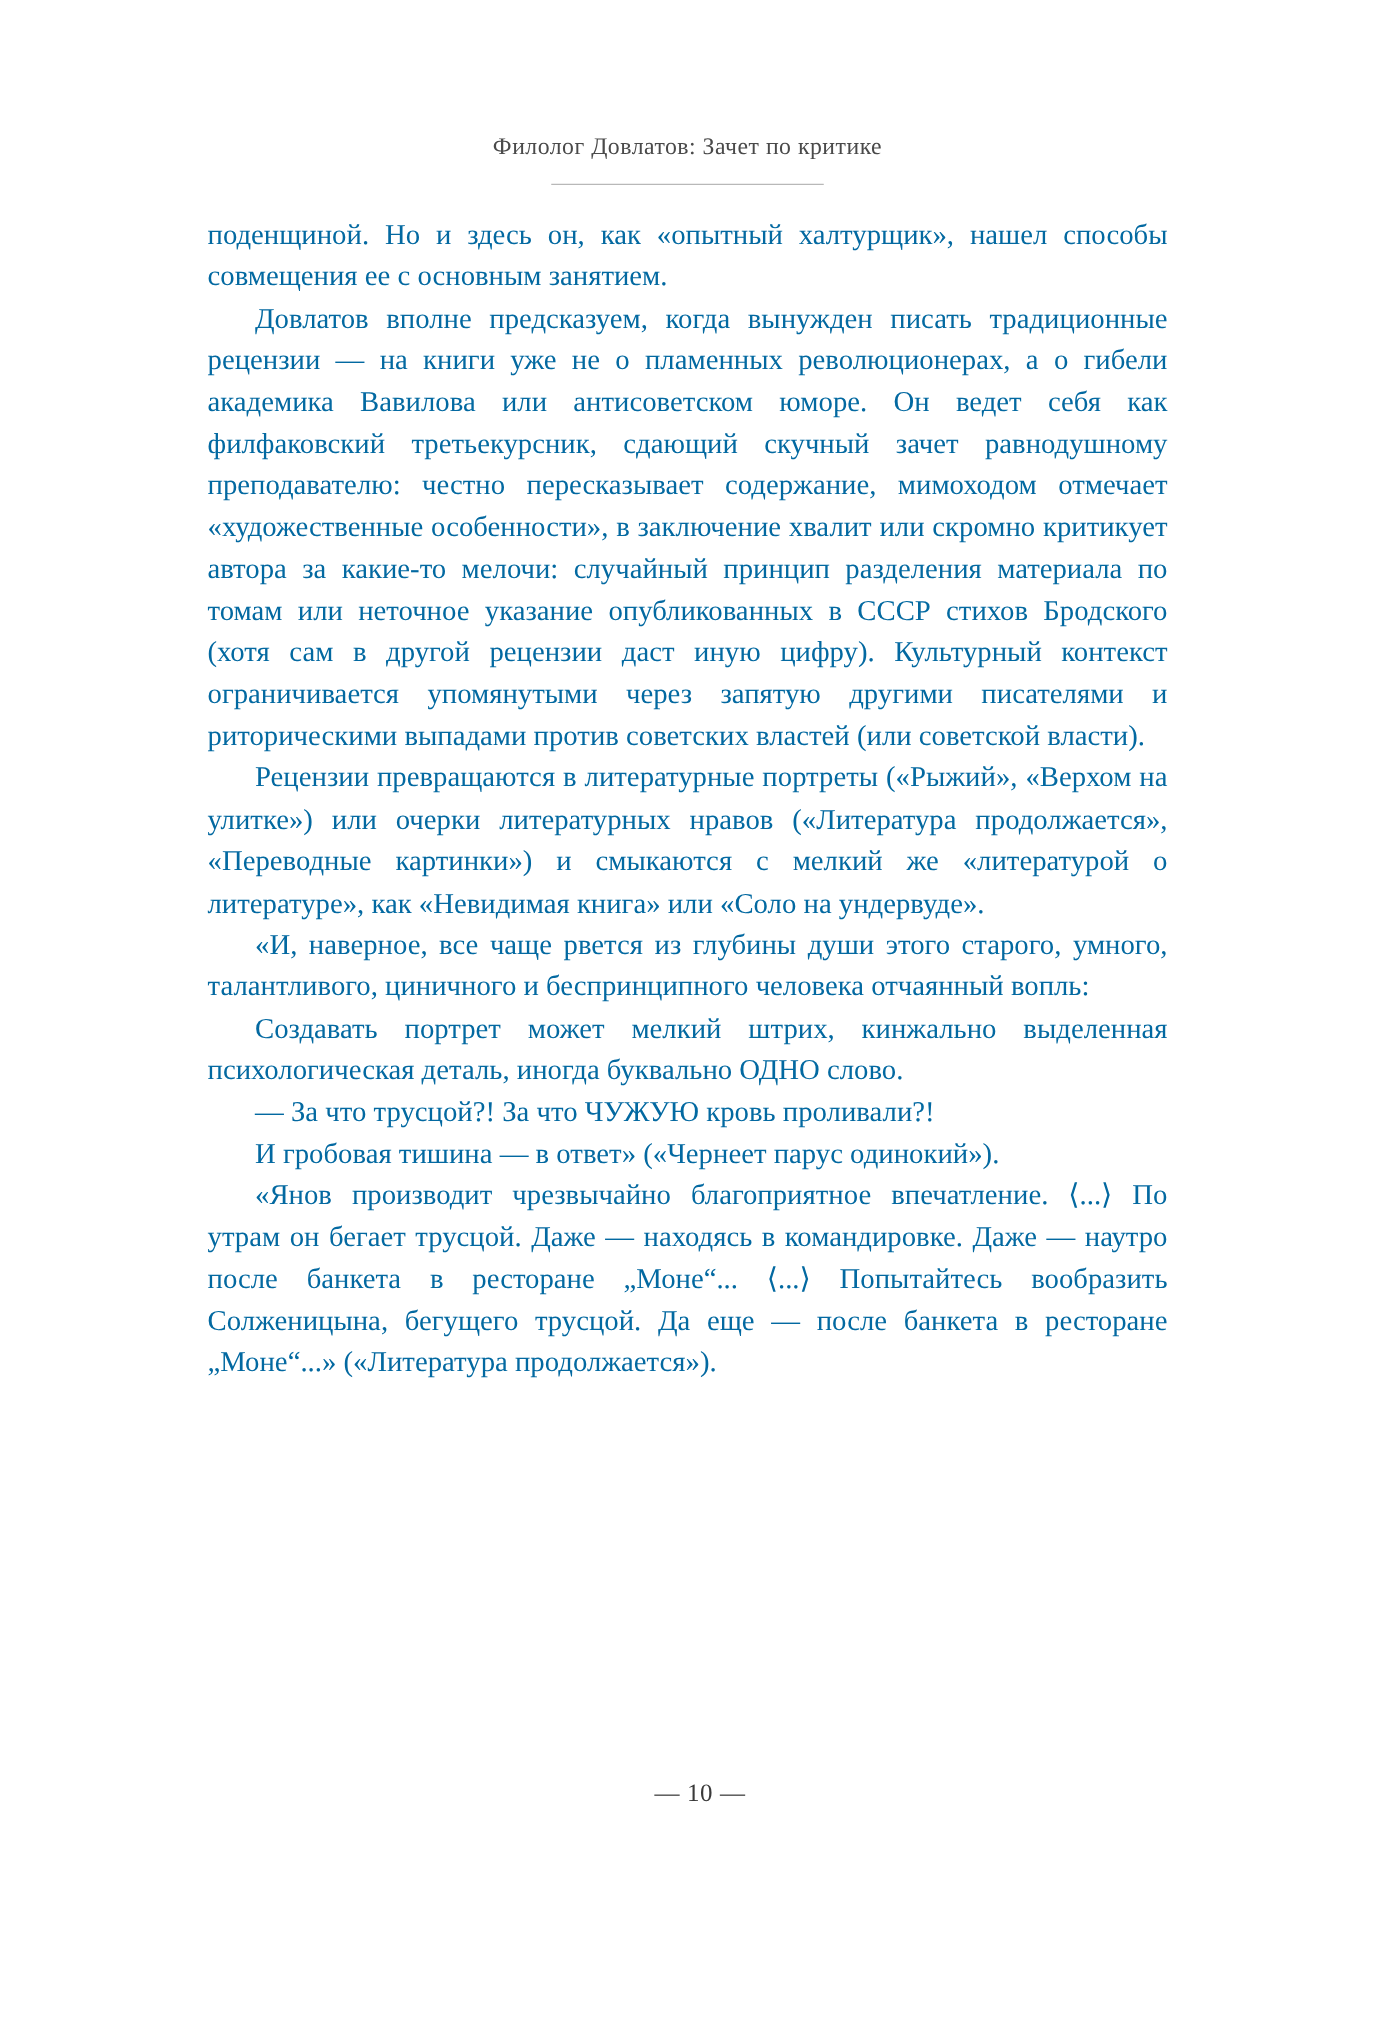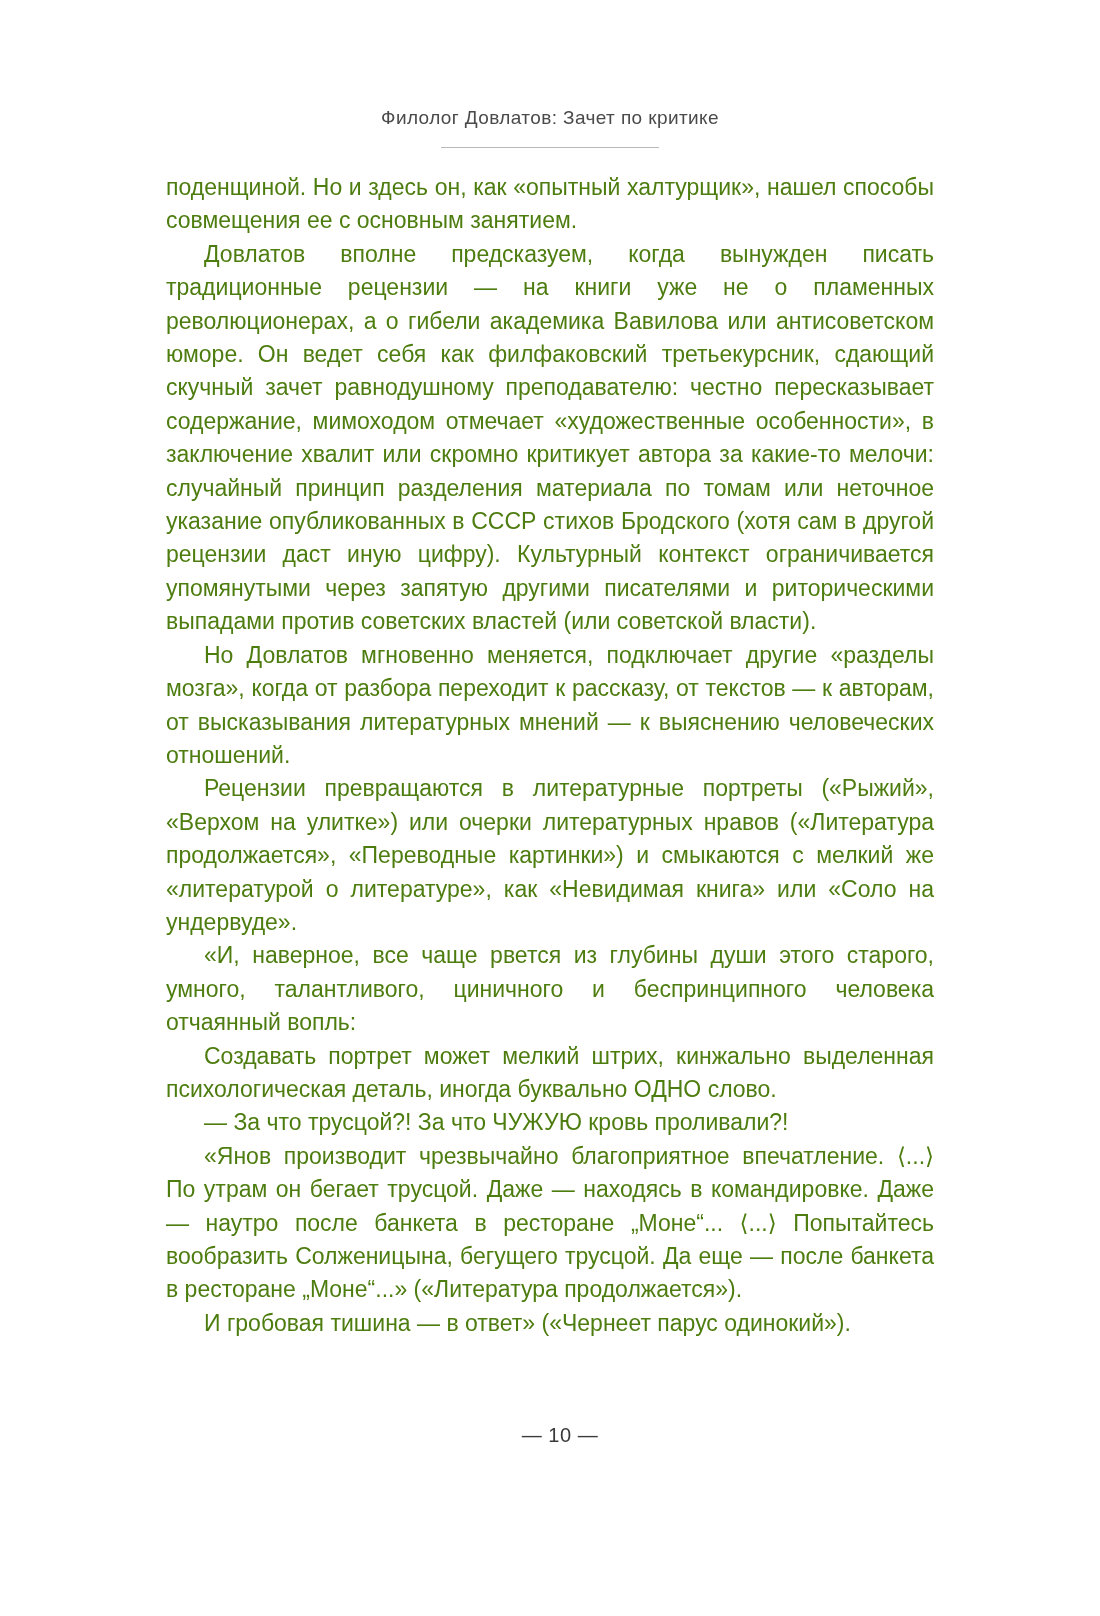--- a/index.html
+++ b/index.html
@@ -5,21 +5,21 @@
   html, body {
     margin: 0;
     padding: 0;
     background: #ffffff;
   }
   .page {
     position: relative;
     width: 1100px;
     height: 1616px;
     background: #ffffff;
-    font-family: Liberation Sans, sans-serif;
+    font-family: Liberation Serif, serif;
     color: #343434;
     overflow: hidden;
     box-sizing: border-box;
   }
   .page-header {
     padding-top: 106px;
     text-align: center;
   }
   .running-title {
     font-size: 19px;
@@ -32,21 +32,21 @@
     height: 1px;
     background: #b8b8b8;
     margin: 17px auto 0 auto;
   }
   .text-block {
     width: 768px;
     margin: 23px auto 0 auto;
     font-size: 23px;
     line-height: 33.4px;
     text-align: justify;
-    color: #4d7c0f;
+    color: #0369a1;
   }
   .text-block p {
     margin: 0;
     padding: 0;
     text-indent: 38px;
   }
   .text-block p.no-indent {
     text-indent: 0;
   }
   .page-footer {
@@ -69,26 +69,25 @@
 <div class="page">
 
   <header class="page-header">
     <div class="running-title">Филолог Довлатов: Зачет по критике</div>
     <div class="header-rule"></div>
   </header>
 
   <main class="text-block">
     <p class="no-indent">поденщиной. Но и здесь он, как «опытный халтурщик», нашел способы совмещения ее с основным занятием.</p>
     <p>Довлатов вполне предсказуем, когда вынужден писать традиционные рецензии — на книги уже не о пламенных революционерах, а о гибели академика Вавилова или антисоветском юморе. Он ведет себя как филфаковский третьекурсник, сдающий скучный зачет равнодушному преподавателю: честно пересказывает содержание, мимоходом отмечает «художественные особенности», в заключение хвалит или скромно критикует автора за какие-то мелочи: случайный принцип разделения материала по томам или неточное указание опубликованных в СССР стихов Бродского (хотя сам в другой рецензии даст иную цифру). Культурный контекст ограничивается упомянутыми через запятую другими писателями и риторическими выпадами против советских властей (или советской власти).</p>
-    <p>Но Довлатов мгновенно меняется, подключает другие «разделы мозга», когда от разбора переходит к рассказу, от текстов — к авторам, от высказывания литературных мнений — к выяснению человеческих отношений.</p>
     <p>Рецензии превращаются в литературные портреты («Рыжий», «Верхом на улитке») или очерки литературных нравов («Литература продолжается», «Переводные картинки») и смыкаются с мелкий же «литературой о литературе», как «Невидимая книга» или «Соло на ундервуде».</p>
     <p>«И, наверное, все чаще рвется из глубины души этого старого, умного, талантливого, циничного и беспринципного человека отчаянный вопль:</p>
     <p>Создавать портрет может мелкий штрих, кинжально выделенная психологическая деталь, иногда буквально ОДНО слово.</p>
     <p>— За что трусцой?! За что ЧУЖУЮ кровь проливали?!</p>
+    <p>И гробовая тишина — в ответ» («Чернеет парус одинокий»).</p>
     <p>«Янов производит чрезвычайно благоприятное впечатление. ⟨...⟩ По утрам он бегает трусцой. Даже — находясь в командировке. Даже — наутро после банкета в ресторане „Моне“... ⟨...⟩ Попытайтесь вообразить Солженицына, бегущего трусцой. Да еще — после банкета в ресторане „Моне“...» («Литература продолжается»).</p>
-    <p>И гробовая тишина — в ответ» («Чернеет парус одинокий»).</p>
   </main>
 
   <footer class="page-footer">
     <div class="page-number">— 10 —</div>
   </footer>
 
 </div>
 
 </body></html>

